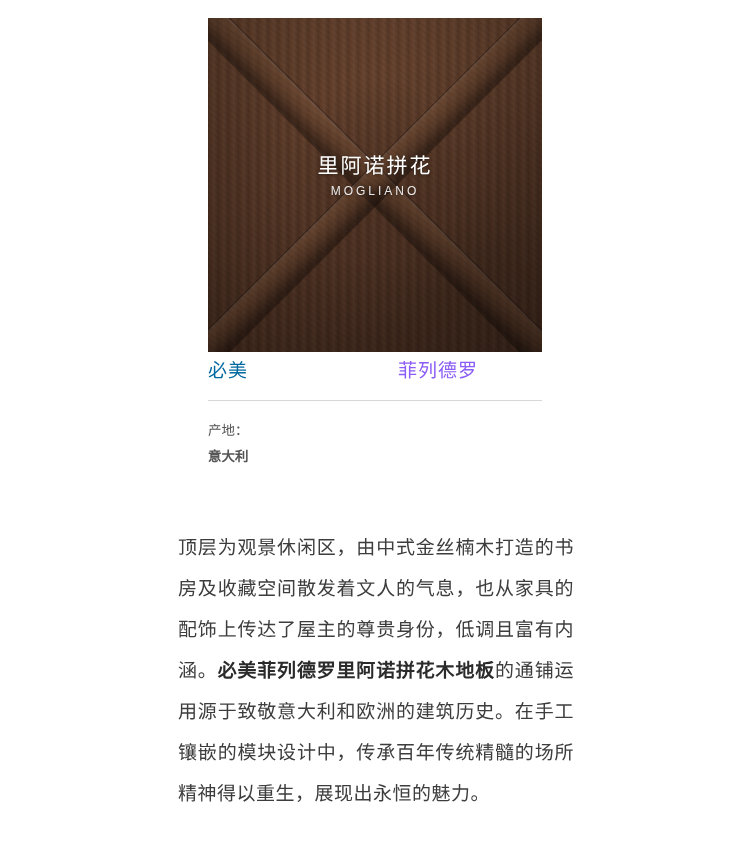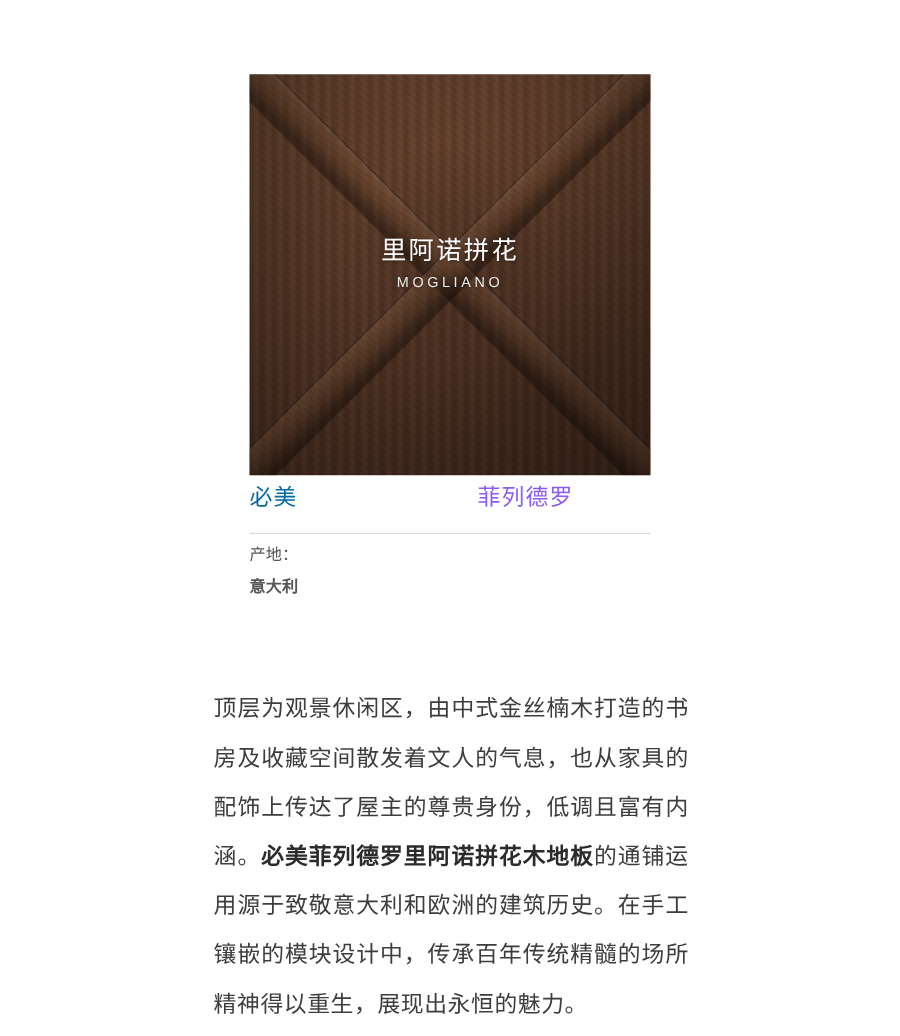--- a/index.html
+++ b/index.html
@@ -13,21 +13,20 @@
     font-family: "Liberation Sans", "DejaVu Sans", sans-serif;
     color: #333333;
     overflow: hidden;
   }
 
   .page {
     position: relative;
     width: 750px;
     height: 610px;
     box-sizing: border-box;
-    margin-top: 44px;
   }
 
   
   .hero {
     position: absolute;
     left: 208px;
     top: 18px;
     width: 334px;
     height: 334px;
     overflow: hidden;
@@ -130,21 +129,21 @@
     top: 400px;
     width: 334px;
     height: 1px;
     background: #d8d8d8;
   }
 
   
   .specs {
     position: absolute;
     left: 208px;
-    top: 406px;
+    top: 418px;
     width: 360px;
     display: flex;
   }
   .spec-col { width: 196px; }
   .spec-col.right { width: 164px; }
   .spec-label {
     font-size: 13.5px;
     color: #555555;
     line-height: 1.9;
   }

